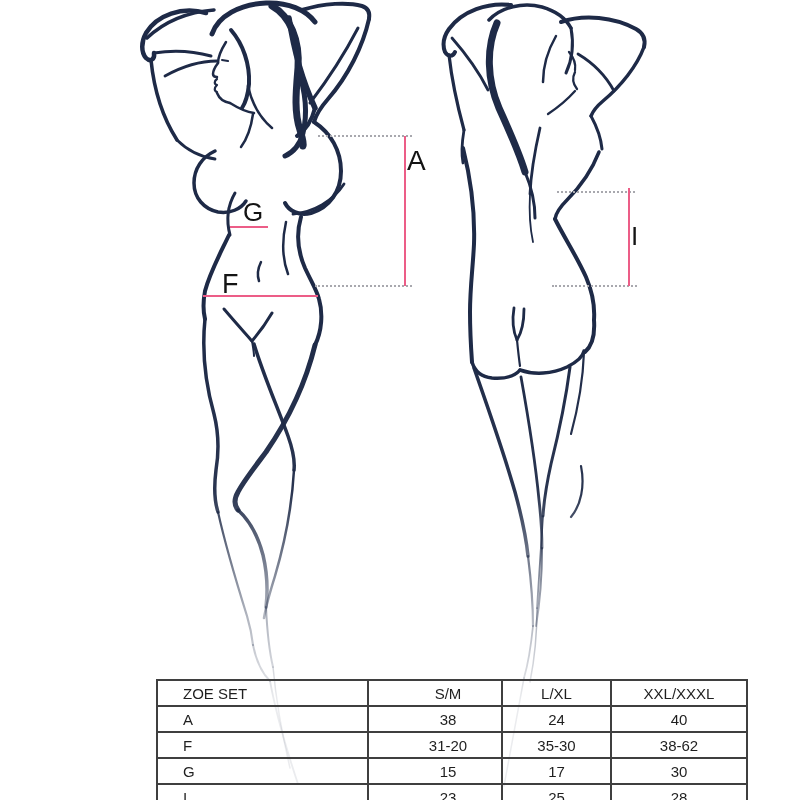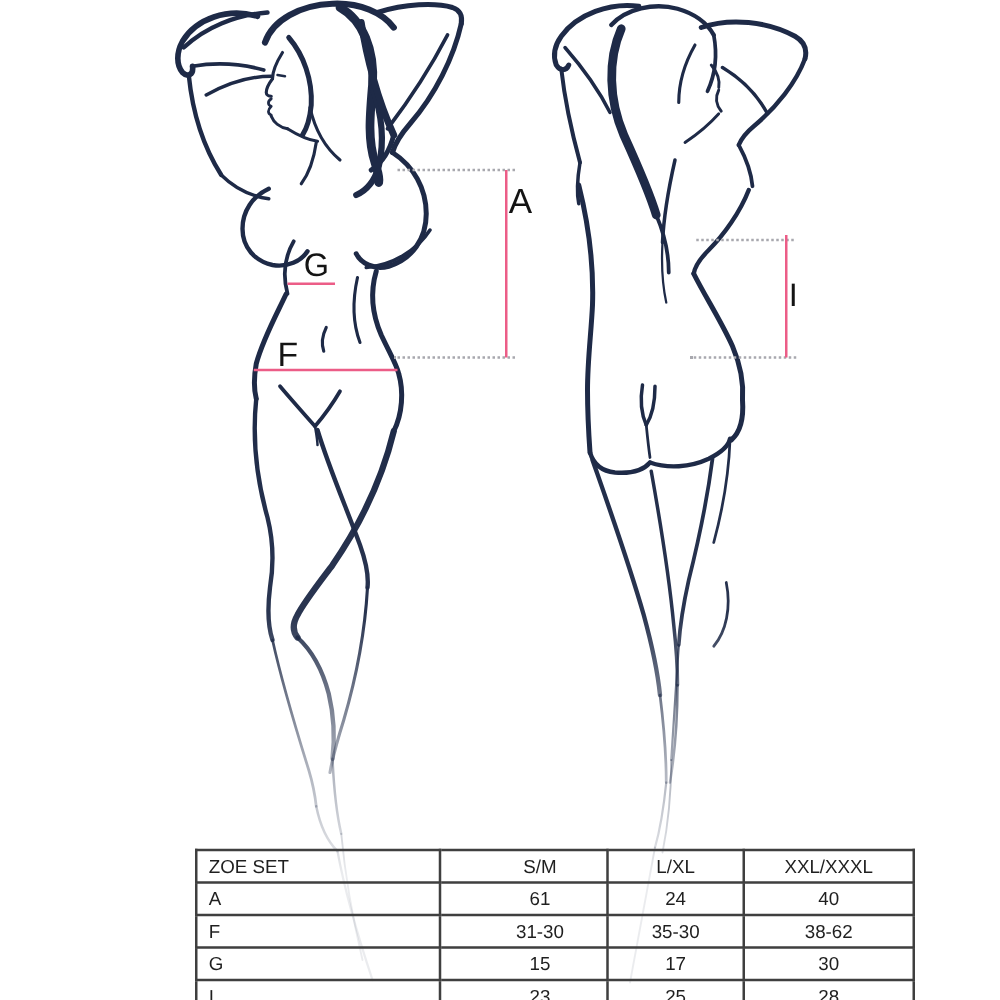--- a/index.html
+++ b/index.html
@@ -22,21 +22,21 @@
   
   .size-table{
     position:absolute;left:156px;top:679px;width:531px;height:120px;
     border-collapse:collapse;table-layout:fixed;background:transparent;
     font-size:15px;color:#1f1f1f;
   }
   .size-table td,.size-table th{
     border:2px solid #3f3f3f;font-weight:400;height:24px;padding:0;
     text-align:center;vertical-align:middle;white-space:nowrap;
   }
-  .size-table .c0{width:184px;text-align:left;padding-left:9px;}
+  .size-table .c0{width:184px;text-align:left;padding-left:25px;}
   .size-table .c1{width:106px;padding-left:26px;}
   .size-table .c2{width:107px;}
   .size-table .c3{width:134px;}
 </style>
 </head>
 <body>
 
 <div class="stage">
 
   <svg class="sketch" viewBox="0 0 800 800">
@@ -179,27 +179,27 @@
   <table class="size-table">
     <tbody>
       <tr>
         <th class="c0">ZOE SET</th>
         <th class="c1">S/M</th>
         <th class="c2">L/XL</th>
         <th class="c3">XXL/XXXL</th>
       </tr>
       <tr>
         <td class="c0">A</td>
-        <td class="c1">61</td>
+        <td class="c1">38</td>
         <td class="c2">24</td>
         <td class="c3">40</td>
       </tr>
       <tr>
         <td class="c0">F</td>
-        <td class="c1">31-30</td>
+        <td class="c1">31-20</td>
         <td class="c2">35-30</td>
         <td class="c3">38-62</td>
       </tr>
       <tr>
         <td class="c0">G</td>
         <td class="c1">15</td>
         <td class="c2">17</td>
         <td class="c3">30</td>
       </tr>
       <tr>

